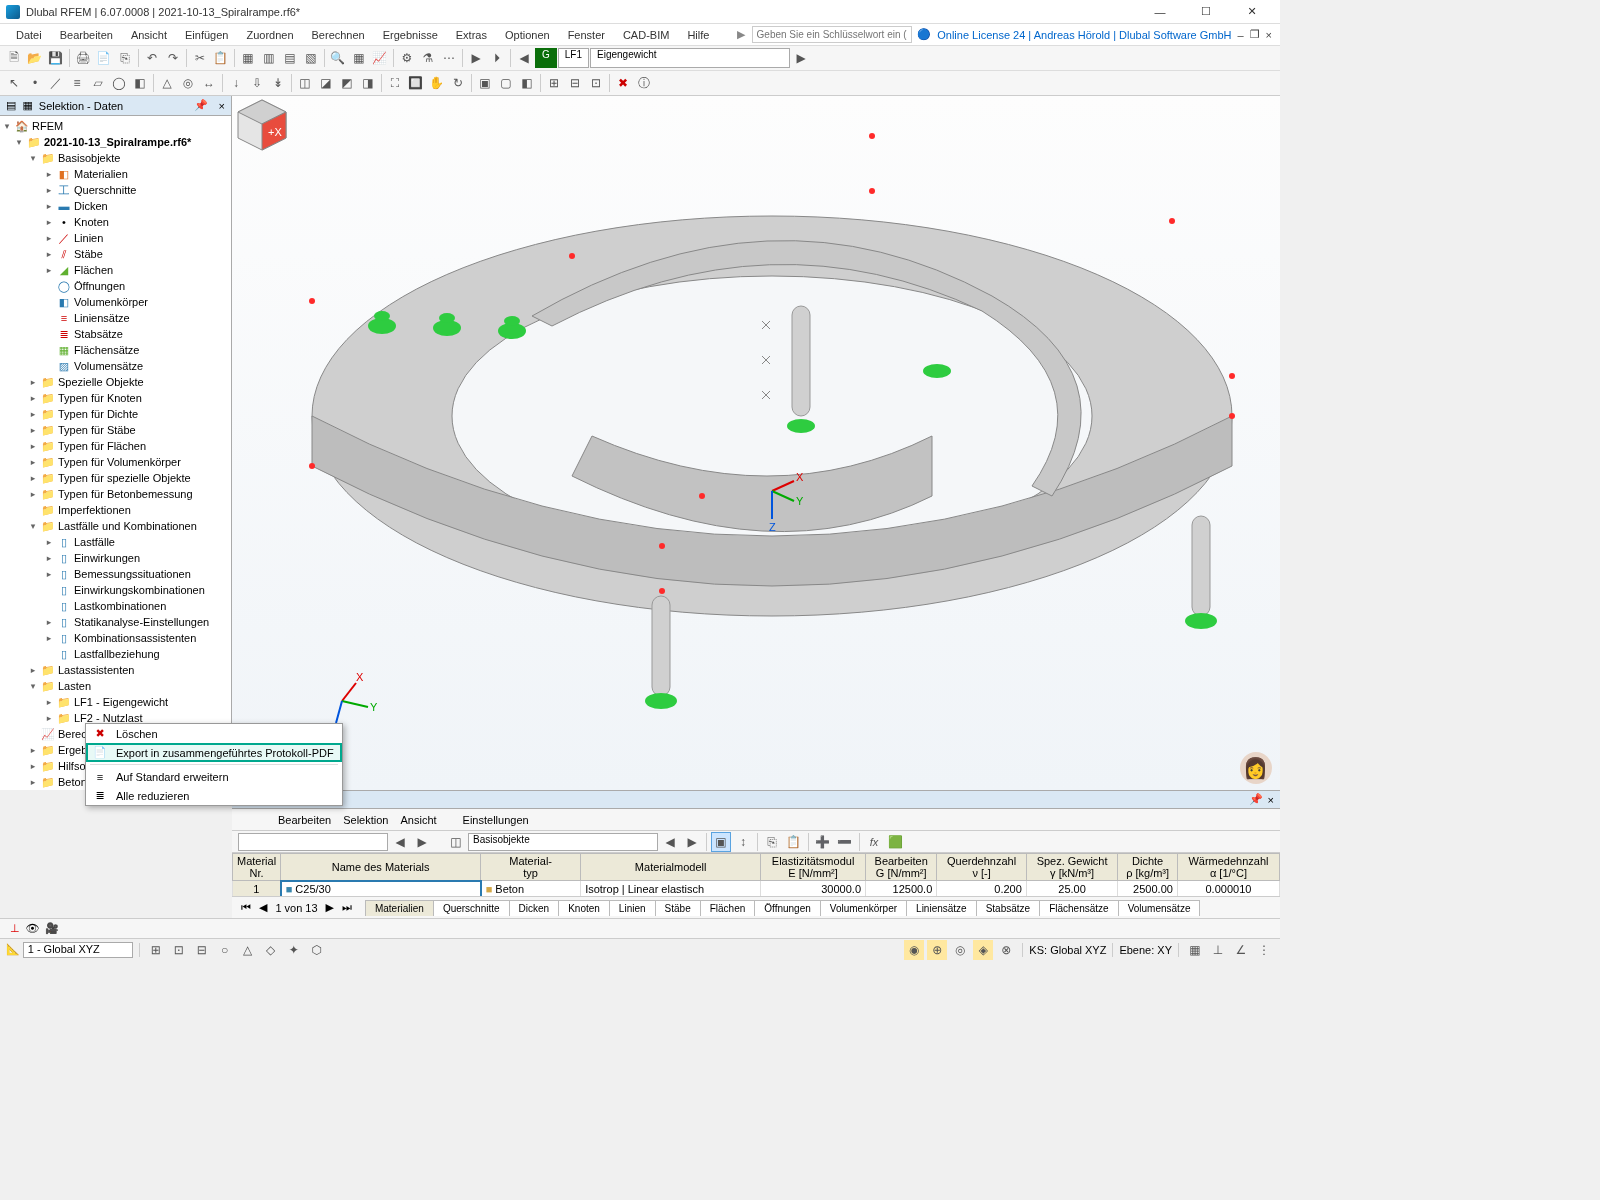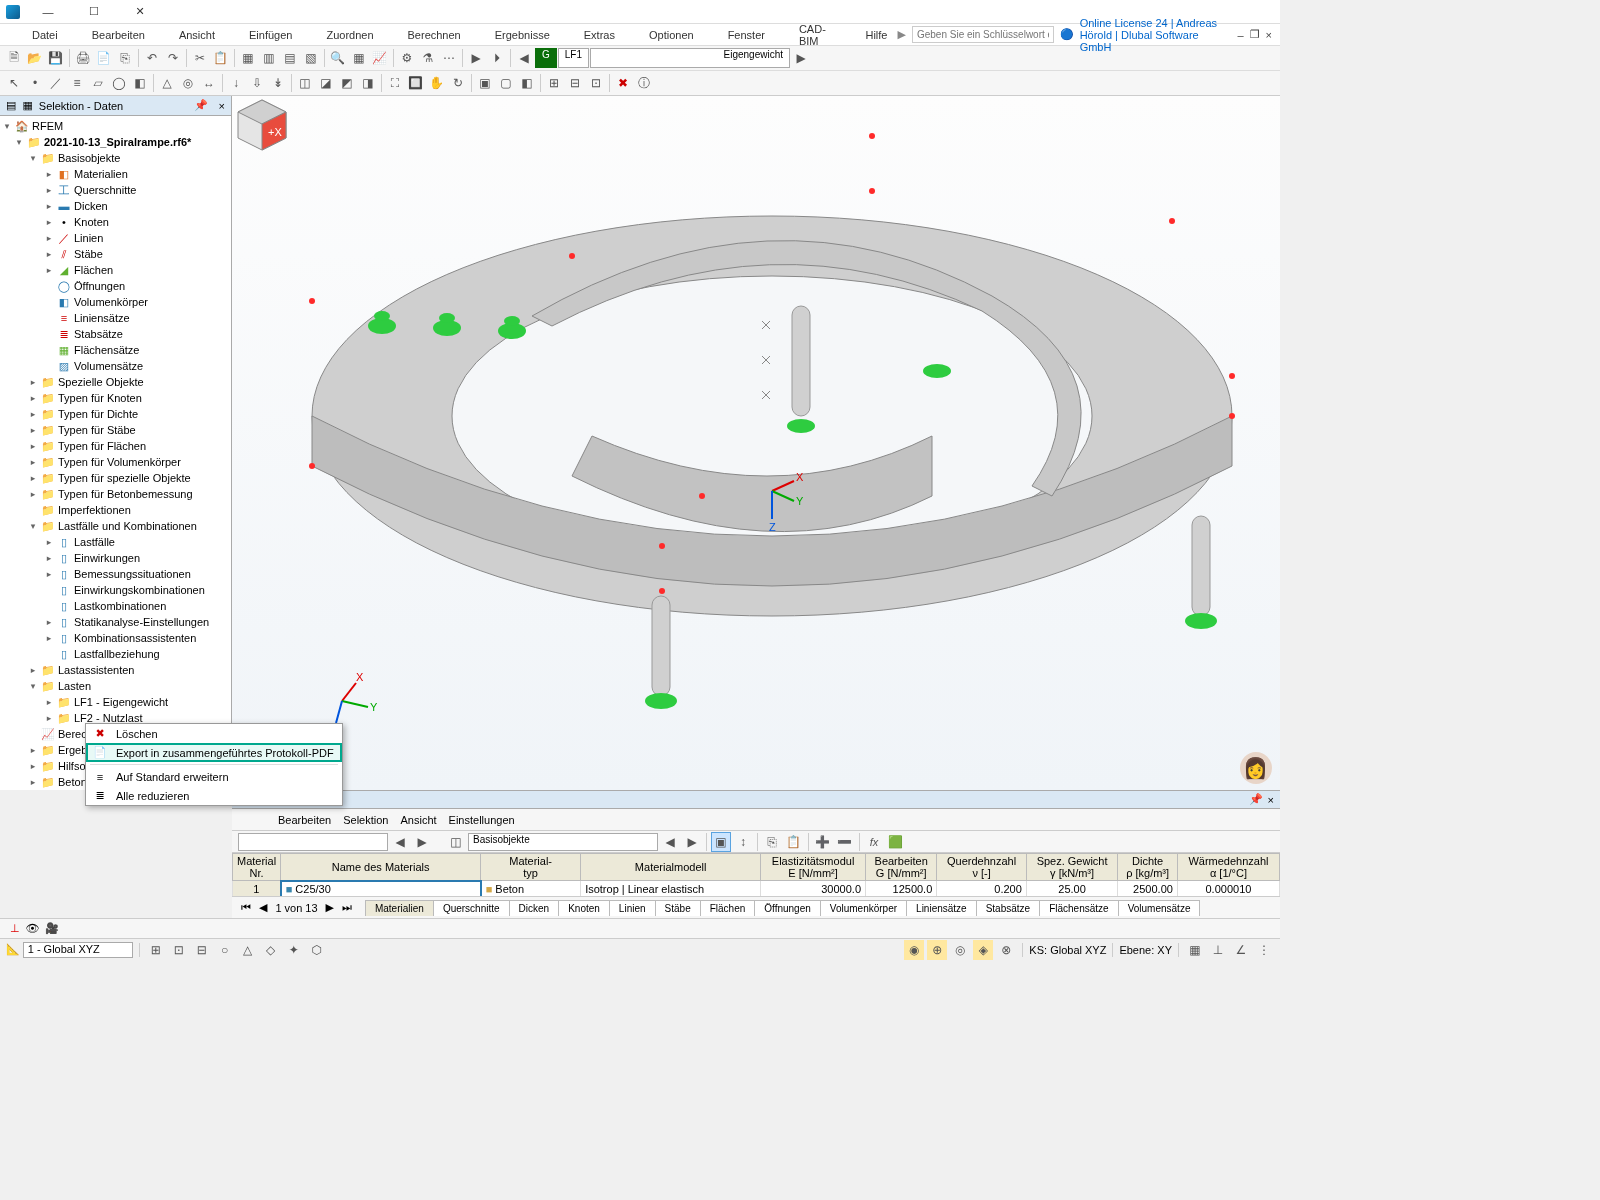--- a/index.html
+++ b/index.html
@@ -3,29 +3,29 @@
 <meta charset="utf-8">
 <style>
 * { margin:0; padding:0; box-sizing:border-box; font-family:"Segoe UI",Tahoma,sans-serif; font-size:11px; }
 body { background:#f0f0f0; width:1280px; height:960px; overflow:hidden; position:relative; }
 .titlebar { height:24px; background:#fff; display:flex; align-items:center; padding:0 6px; border-bottom:1px solid #ddd; }
 .titlebar .logo { width:14px; height:14px; background:linear-gradient(135deg,#1a9fde,#0d5a8c); border-radius:2px; margin-right:6px; }
 .titlebar .title { flex:1; color:#333; }
 .titlebar .wcontrols { display:flex; gap:2px; }
 .titlebar .wcontrols div { width:44px; height:20px; display:flex; align-items:center; justify-content:center; color:#333; }
 .menubar { height:22px; background:#fff; display:flex; align-items:center; padding:0 8px; gap:2px; border-bottom:1px solid #ddd; position:relative; }
-.menubar .menu-item { padding:2px 8px; color:#333;margin-left:16px; }
+.menubar .menu-item { padding:2px 8px; color:#333; }
 .menubar .license-area { margin-left:auto; display:flex; align-items:center; gap:6px; font-size:10px; color:#444; }
 .menubar .search-box { width:160px; height:17px; border:1px solid #ccc; padding:0 4px; color:#888; font-size:10px; }
 .menubar .dlubal-link { color:#0066cc; }
 .toolbar { height:25px; background:#f6f6f6; display:flex; align-items:center; padding:0 4px; gap:1px; border-bottom:1px solid #ddd; overflow:hidden; }
 .toolbar.row2 { border-bottom:1px solid #ccc; }
 .tool-btn { width:20px; height:20px; display:inline-flex; align-items:center; justify-content:center; border:1px solid transparent; font-size:12px; color:#555; flex-shrink:0; }
 .tool-sep { width:1px; height:18px; background:#ccc; margin:0 2px; flex-shrink:0; }
-.tool-wide { width:auto; padding:0 6px; min-width:40px; height:20px; border:1px solid #aaa; background:#fff; font-size:10px; white-space:nowrap;text-align:right; }
+.tool-wide { width:auto; padding:0 6px; min-width:40px; height:20px; border:1px solid #aaa; background:#fff; font-size:10px; white-space:nowrap; }
 .main-area { display:flex; height:calc(100% - 96px - 128px - 22px - 20px); }
 .navigator { width:232px; background:#fff; border-right:1px solid #aaa; display:flex; flex-direction:column; }
 .nav-header { background:#dae8f4; height:20px; display:flex; align-items:center; padding:0 6px; border-bottom:1px solid #aaa; gap:6px; }
 .nav-header .pin { margin-left:auto; padding:0 4px; }
 .nav-tree { flex:1; overflow:auto; padding:2px 0; font-size:10.5px; }
 .tree-node { display:flex; align-items:center; padding:1px 0 1px 4px; white-space:nowrap; gap:3px; }
 .tree-node .exp { width:10px; text-align:center; color:#666; font-size:9px; }
 .tree-node .ic { width:14px; height:14px; display:inline-flex; align-items:center; justify-content:center; font-size:11px; }
 .folder { color:#d4a848; }
 .docu { color:#2a7ab0; }
@@ -59,20 +59,21 @@
 .sb-combo{ border:1px solid #aaa; background:#fff; padding:0 4px; height:16px; min-width:110px; }
 .sb-group{display:flex; align-items:center; gap:3px;}
 .sb-sep{width:1px;height:14px;background:#ccc;margin:0 3px;}
 .avatar{width:32px;height:32px;border-radius:50%;position:absolute;right:8px;bottom:176px;overflow:hidden;background:#e8d5c8;display:flex;align-items:center;justify-content:center;font-size:20px;}
 </style>
 </head>
 <body>
 
 <div class="titlebar">
   <div class="logo"></div>
+  <div class="title">Dlubal RFEM | 6.07.0008 | 2021-10-13_Spiralrampe.rf6*</div>
   <div class="wcontrols">
     <div>—</div>
     <div>☐</div>
     <div>✕</div>
   </div>
 </div>
 
 <div class="menubar">
   <span class="menu-item">Datei</span>
   <span class="menu-item">Bearbeiten</span>
@@ -500,21 +501,21 @@
 
 <div class="bottom-table-area">
   <div class="bt-header">
     <span class="btx">📌</span>
     <span>×</span>
   </div>
   <div class="bt-toolbar">
     <span style="margin-left:40px">Bearbeiten</span>
     <span style="margin-left:10px">Selektion</span>
     <span style="margin-left:10px">Ansicht</span>
-    <span style="margin-left:10px">Einstellungen</span>
+    <span style="margin-left:24px">Einstellungen</span>
   </div>
   <div class="bt-toolbar">
     <span class="bt-combo"></span>
     <span class="tool-btn">◀</span>
     <span class="tool-btn">▶</span>
     <span style="width:10px"></span>
     <span class="tool-btn">◫</span>
     <span class="bt-combo" style="min-width:190px">Basisobjekte</span>
     <span class="tool-btn">◀</span>
     <span class="tool-btn">▶</span>

